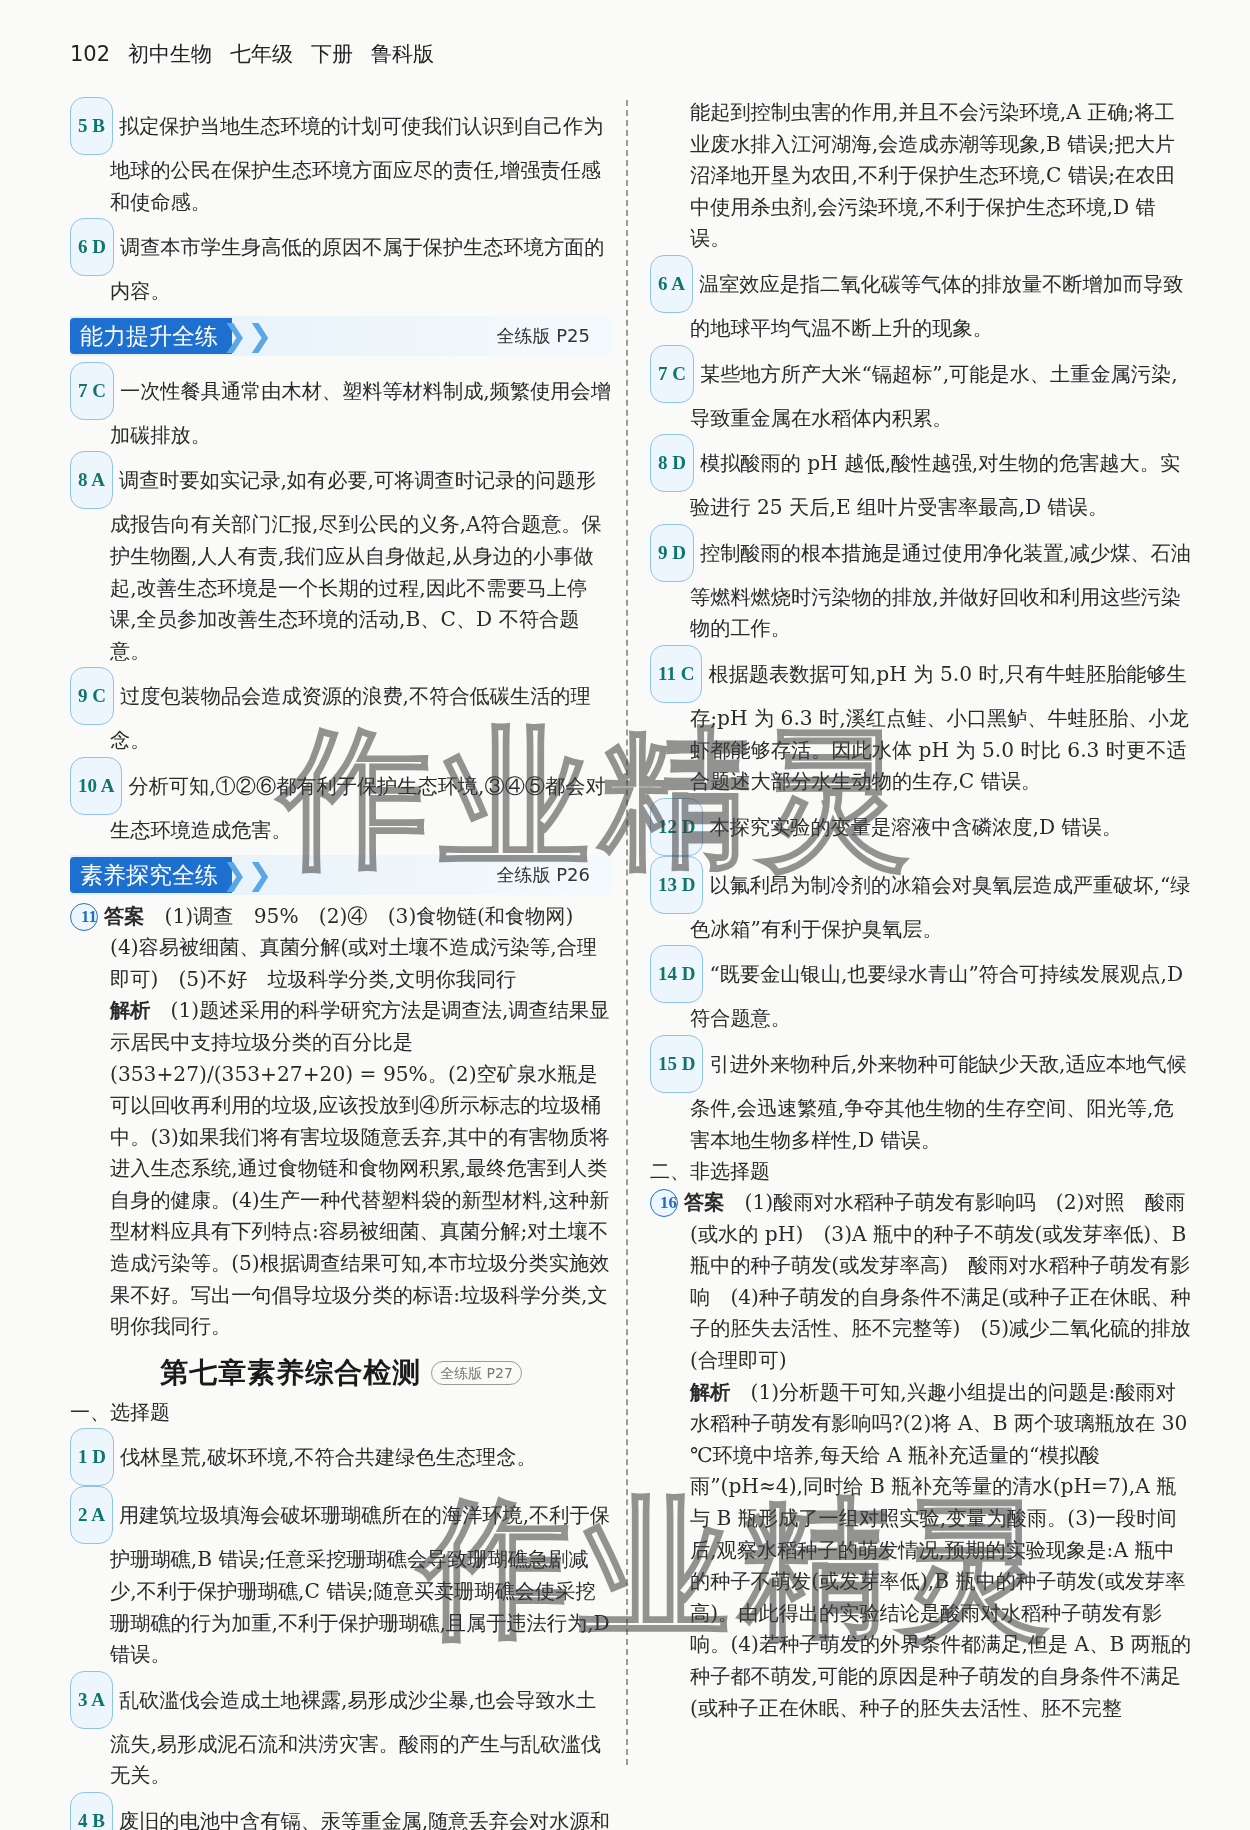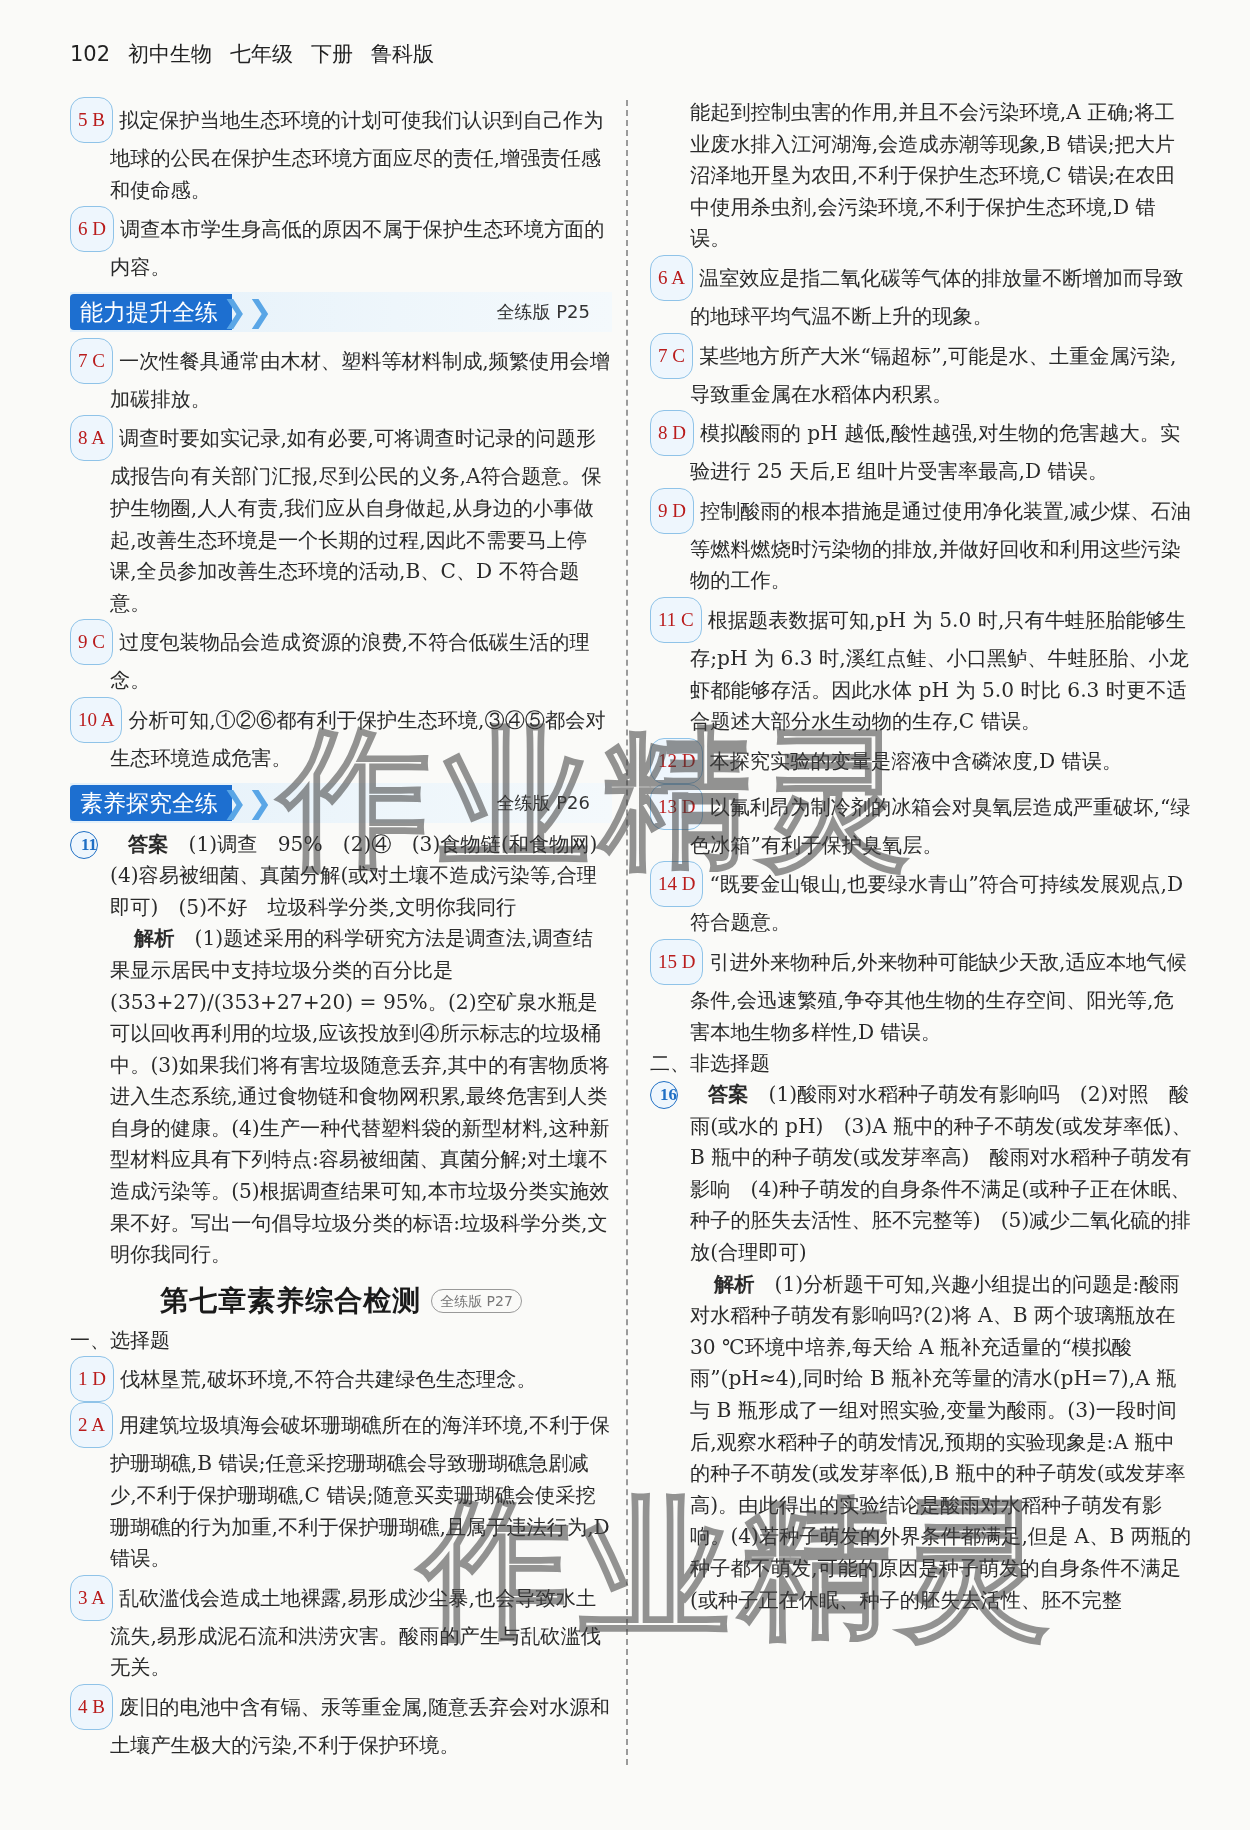--- a/index.html
+++ b/index.html
@@ -29,36 +29,36 @@
   .col.left { left: 70px; }
   .col.right { left: 650px; }
   .divider {
     position: absolute; left: 626px; top: 100px; height: 1665px;
     border-left: 2px dashed #9a9a9a;
   }
   .item { position: relative; padding-left: 40px; text-indent: -40px; margin: 0; }
   .badge {
     display: inline-block; text-indent: 0;
     border: 1.5px solid #8fc3e8; border-radius: 14px;
-    color: #b91c1c; font-weight: normal;
+    color: #0f766e; font-weight: bold;
     font-family: "Liberation Serif", "DejaVu Serif", serif;
     font-size: 19px; line-height: 24px;
-    padding: 10px 7px; margin-right: 6px;
+    padding: 16px 7px; margin-right: 6px;
     background: #eef6fd;
     vertical-align: 1px;
   }
   .circ {
     display: inline-block; text-indent: 0;
     width: 26px; height: 26px; border-radius: 50%;
     border: 1.5px solid #1f6fc4; color: #1f6fc4;
     font-weight: bold; font-size: 17px; line-height: 26px; text-align: right;
     font-family: "Liberation Serif", serif;
     margin-right: 6px; vertical-align: 1px; background: #eef6fd;
   }
-  .bold-label { font-family: Liberation Serif, serif; font-weight: bold; margin-left: 24px; }
+  .bold-label { font-family: Liberation Serif, serif; font-weight: bold; }
   .cont { padding-left: 40px; margin: 0; }
   .banner {
     position: relative; height: 40px; margin: 8px 0 6px 0;
     background: linear-gradient(90deg, #e3f0fa 0%, #eef6fb 60%, #f4f9fc 100%);
   }
   .banner .tag {
     position: absolute; left: 0; top: 2px; height: 36px;
     background: #1d6fd0; color: #fff;
     font-family: "DejaVu Sans", "Liberation Sans", sans-serif;
     font-size: 23px; line-height: 36px; padding: 0 14px 0 10px;

